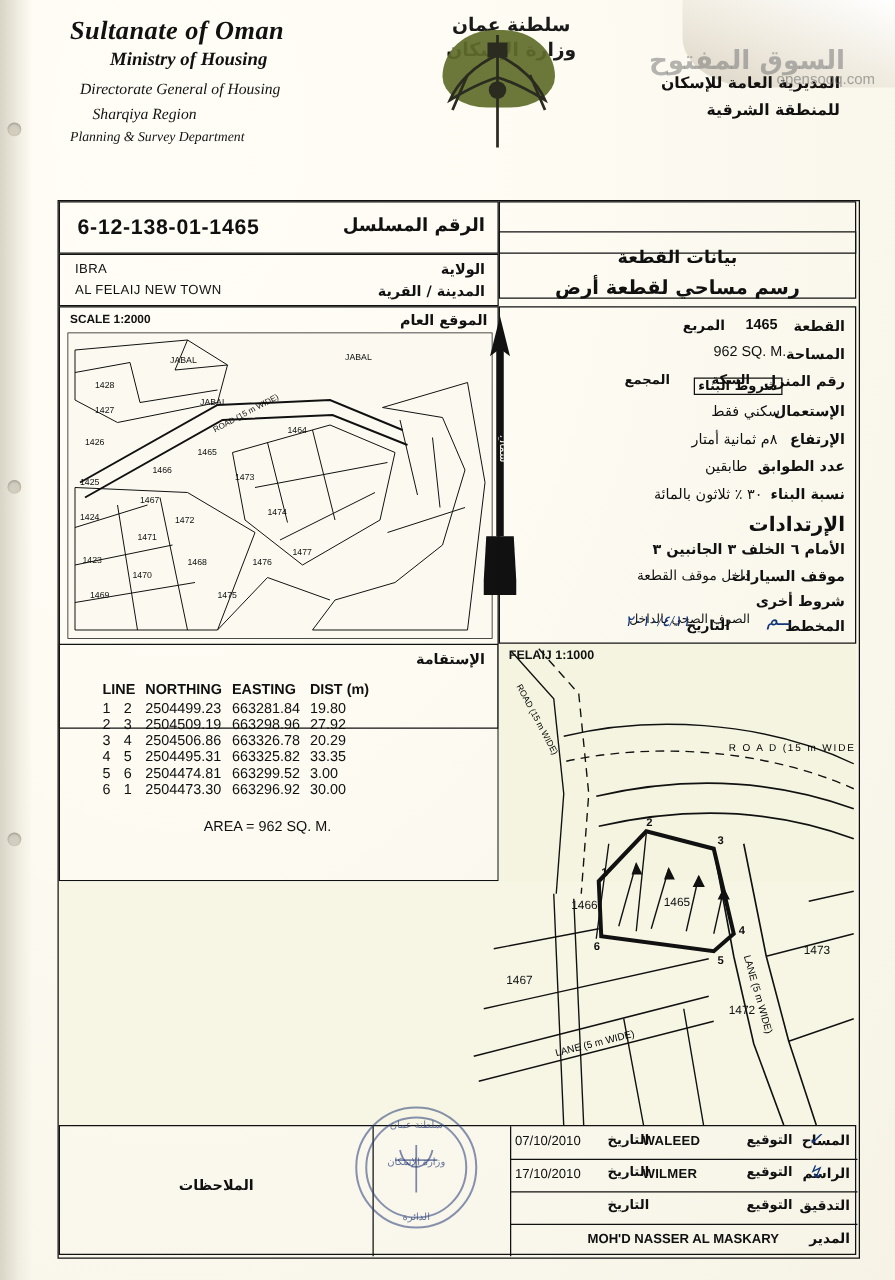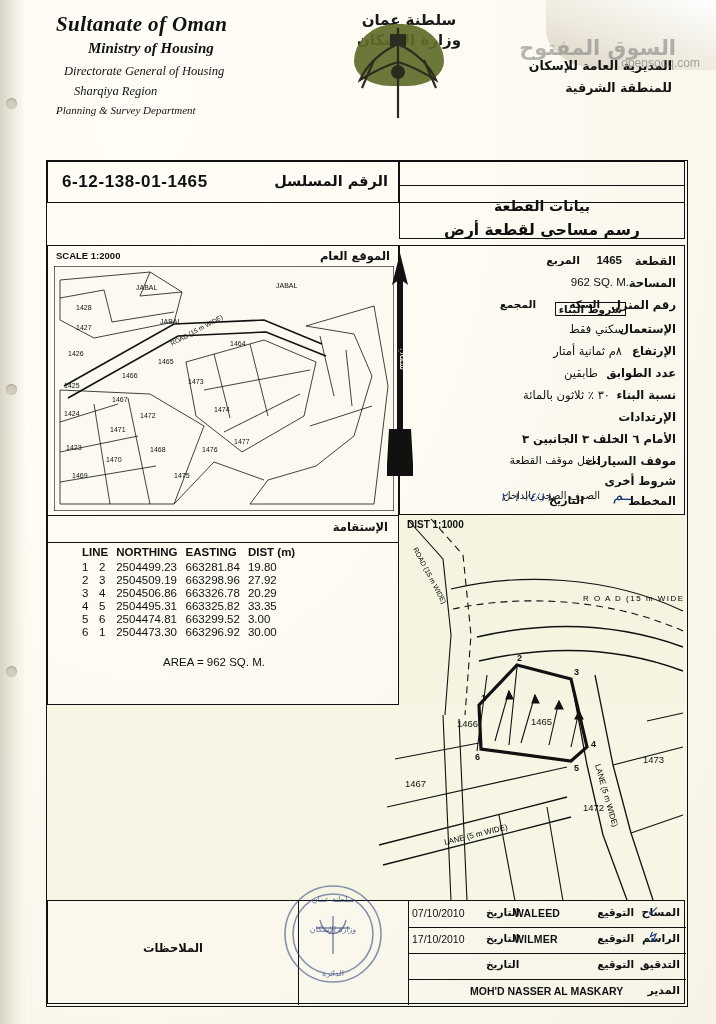--- a/index.html
+++ b/index.html
@@ -74,21 +74,21 @@
   #titleTxt{position:absolute;left:0;right:0;top:11px;text-align:center;font-size:15.5px;font-weight:bold;margin-top:48px;}
   
   #wilayatBox{left:0;top:42px;width:352px;height:42px;}
   #wilEn1{position:absolute;left:12px;top:5px;font-size:10.5px;letter-spacing:.3px;}
   #wilEn2{position:absolute;left:12px;top:22px;font-size:10.5px;letter-spacing:.3px;}
   #wilAr1{position:absolute;right:10px;top:4px;font-size:11.5px;font-weight:bold;}
   #wilAr2{position:absolute;right:10px;top:22px;font-size:11.5px;font-weight:bold;}
   #plotDataBox{left:352px;top:24px;width:286px;height:54px;}
   #plotDataTxt{position:absolute;left:0;right:0;top:12px;text-align:center;font-size:14px;font-weight:bold;}
   
-  #locBox{left:0;top:84px;width:352px;height:298px;}
+  #locBox{left:0;top:84px;width:352px;height:338px;}
   #locHeadL{position:absolute;left:8px;top:4px;font-size:9.5px;font-weight:bold;}
   #locHeadR{position:absolute;right:8px;top:3px;font-size:11.5px;font-weight:bold;}
   #locMap{position:absolute;left:6px;top:20px;width:340px;height:245px;}
   #detailBox{left:352px;top:84px;width:286px;height:270px;}
   
   #coordBox{left:0;top:354px;width:352px;height:190px;}
   #coordHead{position:absolute;right:10px;top:4px;font-size:11.5px;font-weight:bold;}
   #coordTable{position:absolute;left:34px;top:30px;font-family:"Liberation Sans", sans-serif;font-size:11.5px;}
   #coordTable table{border-collapse:collapse;}
   #coordTable th{font-weight:bold;text-align:left;padding:0 8px 3px 0;font-size:11.5px;}
@@ -161,20 +161,26 @@
   <div id="frame">
 
     <div class="cell" id="serialBox">
       <div id="serialNum">6-12-138-01-1465</div>
       <div class="ar lbl-ar" id="serialLbl">الرقم المسلسل</div>
     </div>
     <div class="cell" id="titleBox">
       <div class="ar" id="titleTxt">رسم مساحي لقطعة أرض</div>
     </div>
 
+    <div class="cell" id="wilayatBox">
+      <div id="wilEn1">IBRA</div>
+      <div id="wilEn2">AL FELAIJ NEW TOWN</div>
+      <div class="ar lbl-ar" id="wilAr1">الولاية</div>
+      <div class="ar lbl-ar" id="wilAr2">المدينة / القرية</div>
+    </div>
     <div class="cell" id="plotDataBox">
       <div class="ar" id="plotDataTxt">بيانات القطعة</div>
     </div>
 
     <div class="cell" id="locBox">
       <div id="locHeadL">SCALE 1:2000</div>
       <div class="ar lbl-ar" id="locHeadR">الموقع العام</div>
 
       <svg id="locMap" viewBox="0 0 340 245">
         <rect x="0" y="0" width="340" height="245" fill="#fcfaf0" stroke="#111" stroke-width="1.2"></rect>
@@ -251,21 +257,21 @@
 
       <div class="ar" style="position:absolute;right:8px;top:98px;font-size:11.5px;font-weight:bold;">الإرتفاع</div>
       <div class="ar" style="position:absolute;right:62px;top:98px;font-size:11.5px;">٨م ثمانية أمتار</div>
 
       <div class="ar" style="position:absolute;right:8px;top:120px;font-size:11.5px;font-weight:bold;">عدد الطوابق</div>
       <div class="ar" style="position:absolute;right:86px;top:120px;font-size:11.5px;">طابقين</div>
 
       <div class="ar" style="position:absolute;right:8px;top:142px;font-size:11.5px;font-weight:bold;">نسبة البناء</div>
       <div class="ar" style="position:absolute;right:74px;top:142px;font-size:11.5px;">٣٠ ٪ ثلاثون بالمائة</div>
 
-      <div class="ar" style="position:absolute;right:8px;top:164px;font-size:12px;font-weight:bold;">الإرتدادات</div>
+      <div class="ar" style="position:absolute;right:8px;top:164px;font-size:16px;font-weight:bold;">الإرتدادات</div>
 
       <div class="ar" style="position:absolute;right:8px;top:186px;font-size:11.5px;font-weight:bold;">الأمام ٦</div>
       <div class="ar" style="position:absolute;right:56px;top:186px;font-size:11.5px;font-weight:bold;">الخلف ٣   الجانبين ٣</div>
 
       <div class="ar" style="position:absolute;right:8px;top:208px;font-size:11.5px;font-weight:bold;">موقف السيارات</div>
       <div class="ar" style="position:absolute;right:84px;top:208px;font-size:11px;">داخل موقف القطعة</div>
 
       <div class="ar" style="position:absolute;right:8px;top:228px;font-size:11.5px;font-weight:bold;">شروط أخرى</div>
       <div class="ar" style="position:absolute;right:84px;top:244px;font-size:10px;">الصرف الصحي بالداخل</div>
 
@@ -397,21 +403,21 @@
           <text x="536" y="296">1472</text>
           <text x="596" y="248">1473</text>
         </g>
 
         <text x="536" y="86" font-size="8" letter-spacing="1.5">R O A D   (15 m WIDE)</text>
         <text x="548" y="250" font-size="8" transform="rotate(74 548 250)">LANE (5 m WIDE)</text>
         <text x="398" y="330" font-size="8" transform="rotate(-14 398 330)">LANE (5 m WIDE)</text>
         <text x="366" y="34" font-size="7" transform="rotate(62 366 34)">ROAD (15 m WIDE)</text>
       </svg>
     </div>
-    <div id="detScale">DIST 1:1000</div>
+    <div id="detScale">FELAIJ 1:1000</div>
 
     <div class="cell" id="footBox">
       <div id="notesCell">
         <div class="ar" id="notesLbl">الملاحظات</div>
       </div>
       <div id="stampCell"></div>
       <div id="signCell">
 
         <div class="sigrow" style="top:0">
           <div class="ar sg-role">المساح</div>

